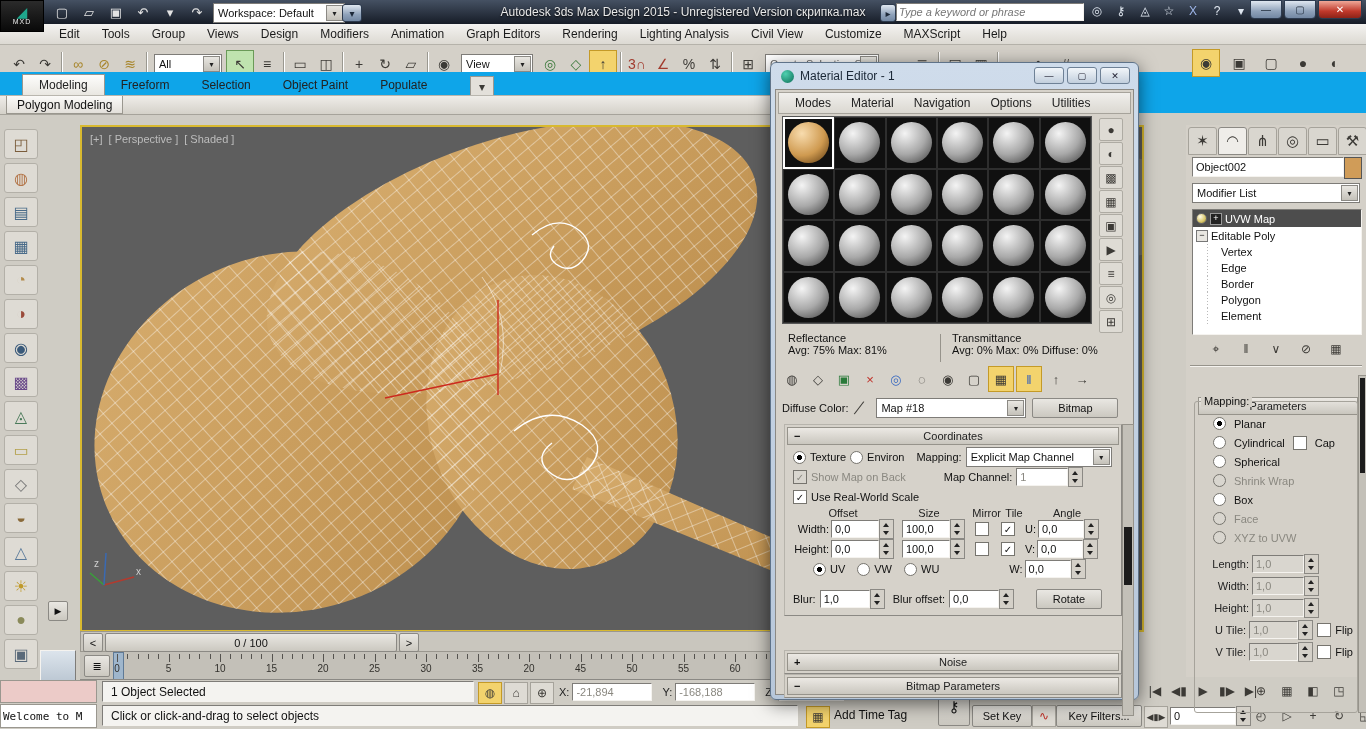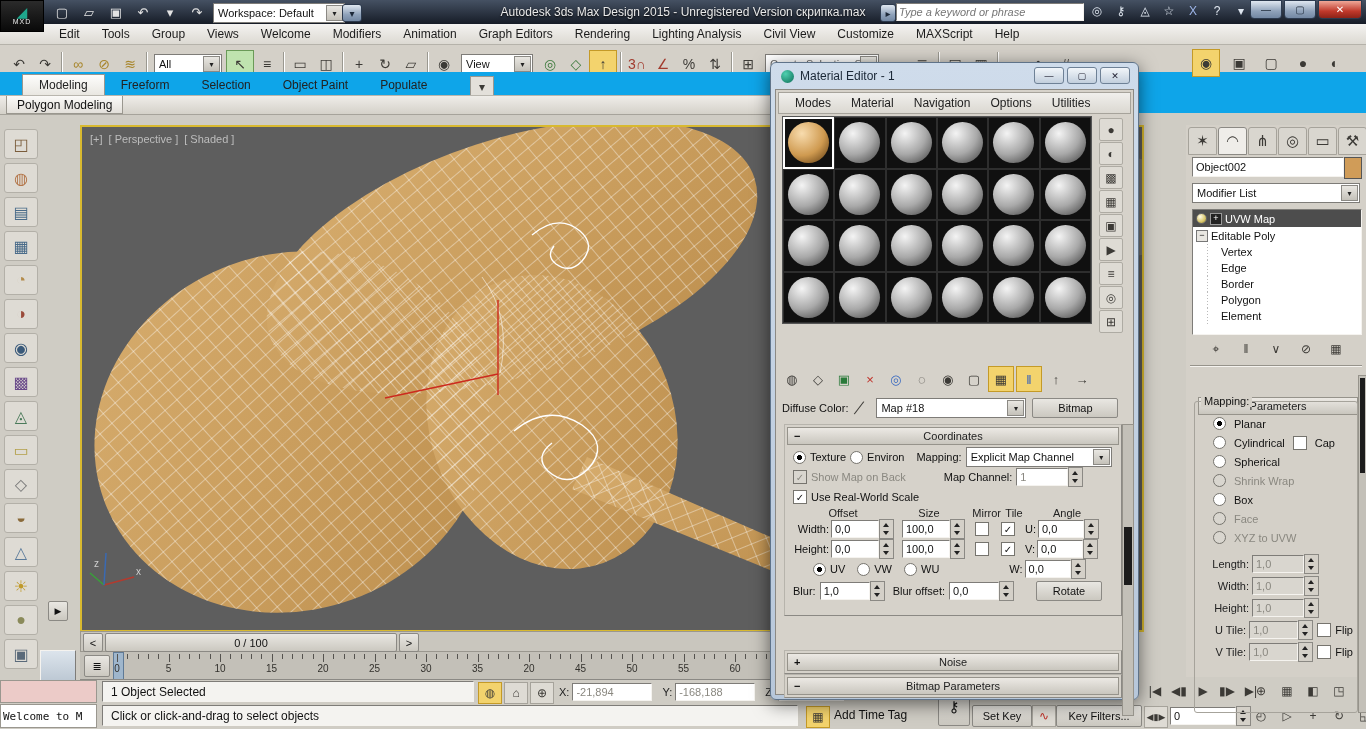--- a/index.html
+++ b/index.html
@@ -199,21 +199,21 @@
 <div class="abs" id="logo">
   <span class="swirl">◢</span>
   <span class="mxd">MXD</span>
 </div>
 
 <div class="abs" id="menubar">
     <div class="menu-item">Edit</div>
     <div class="menu-item">Tools</div>
     <div class="menu-item">Group</div>
     <div class="menu-item">Views</div>
-    <div class="menu-item">Welcome</div>
+    <div class="menu-item">Design</div>
     <div class="menu-item">Modifiers</div>
     <div class="menu-item">Animation</div>
     <div class="menu-item">Graph Editors</div>
     <div class="menu-item">Rendering</div>
     <div class="menu-item">Lighting Analysis</div>
     <div class="menu-item">Civil View</div>
     <div class="menu-item">Customize</div>
     <div class="menu-item">MAXScript</div>
     <div class="menu-item">Help</div>
   </div>
@@ -722,20 +722,31 @@
         <div class="ticon">●</div>
         <div class="ticon">◐</div>
         <div class="ticon">▩</div>
         <div class="ticon">▦</div>
         <div class="ticon">▣</div>
         <div class="ticon">▶</div>
         <div class="ticon">≡</div>
         <div class="ticon">◎</div>
         <div class="ticon">⊞</div>
       </div>
+    <div id="me-stats">
+      <div class="abs" style="left:6px;top:0;">
+        <div>Reflectance</div>
+        <div>Avg: 75% Max: 81%</div>
+      </div>
+      <div class="abs" style="left:158px;top:2px;width:1px;height:28px;background:#96938b;"></div>
+      <div class="abs" style="left:170px;top:0;">
+        <div>Transmittance</div>
+        <div>Avg:  0% Max:  0% Diffuse:  0%</div>
+      </div>
+    </div>
     <div id="me-toolbar">
         <div class="ticon">◍</div>
         <div class="ticon">◇</div>
         <div class="ticon" style="color: rgb(42, 122, 58);">▣</div>
         <div class="ticon" style="color: rgb(192, 48, 40);">×</div>
         <div class="ticon" style="color: rgb(58, 106, 192);">◎</div>
         <div class="ticon">◌</div>
         <div class="ticon">◉</div>
         <div class="ticon">▢</div>
         <div class="ticon hl">▦</div>
@@ -815,21 +826,21 @@
         <span class="rad sel" style="margin-left:20px;"></span>
         <span class="lbl">UV</span>
         <span class="rad" style="margin-left:8px;"></span>
         <span class="lbl">VW</span>
         <span class="rad" style="margin-left:8px;"></span>
         <span class="lbl">WU</span>
         <span style="margin-left:66px;">W:</span>
         <span class="field" style="width:38px;margin-left:2px;">0,0</span>
           <span class="spin"></span>
       </div>
-      <div class="corow" style="margin-top:2px;">
+      <div class="corow" style="margin-top:10px;">
         <span>Blur:</span>
         <span class="field" style="width:42px;margin-left:4px;">1,0</span>
           <span class="spin"></span>
         <span style="margin-left:8px;">Blur offset:</span>
         <span class="field" style="width:42px;margin-left:4px;">0,0</span>
           <span class="spin"></span>
         <span class="btn" style="width:64px;height:18px;margin-left:22px;">Rotate</span>
       </div>
     </div>
 

